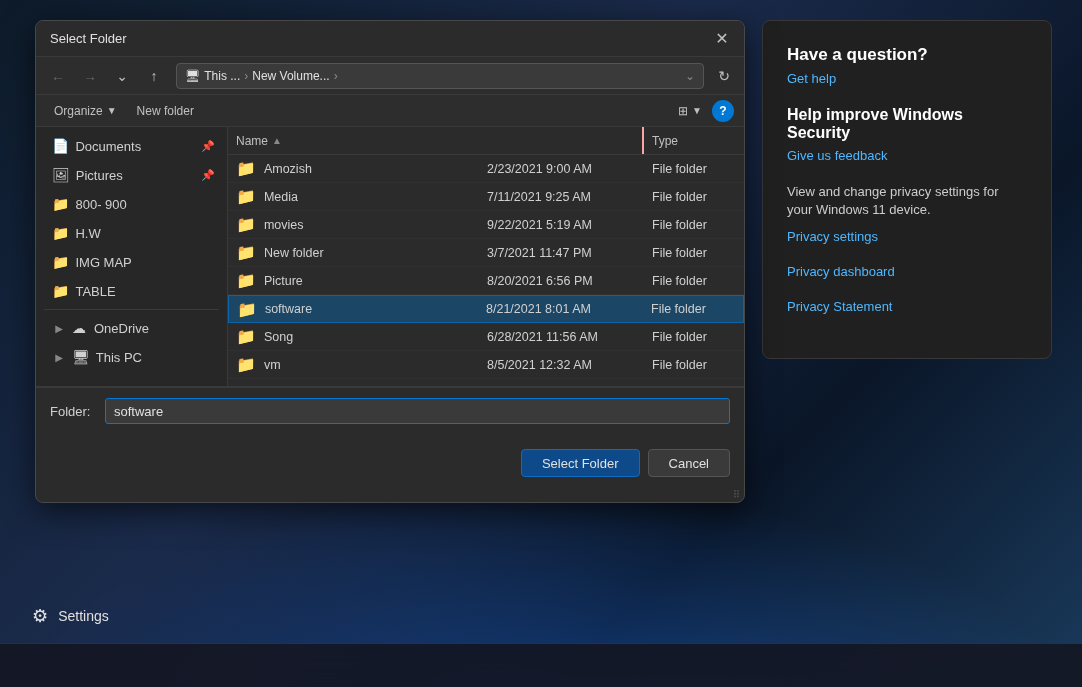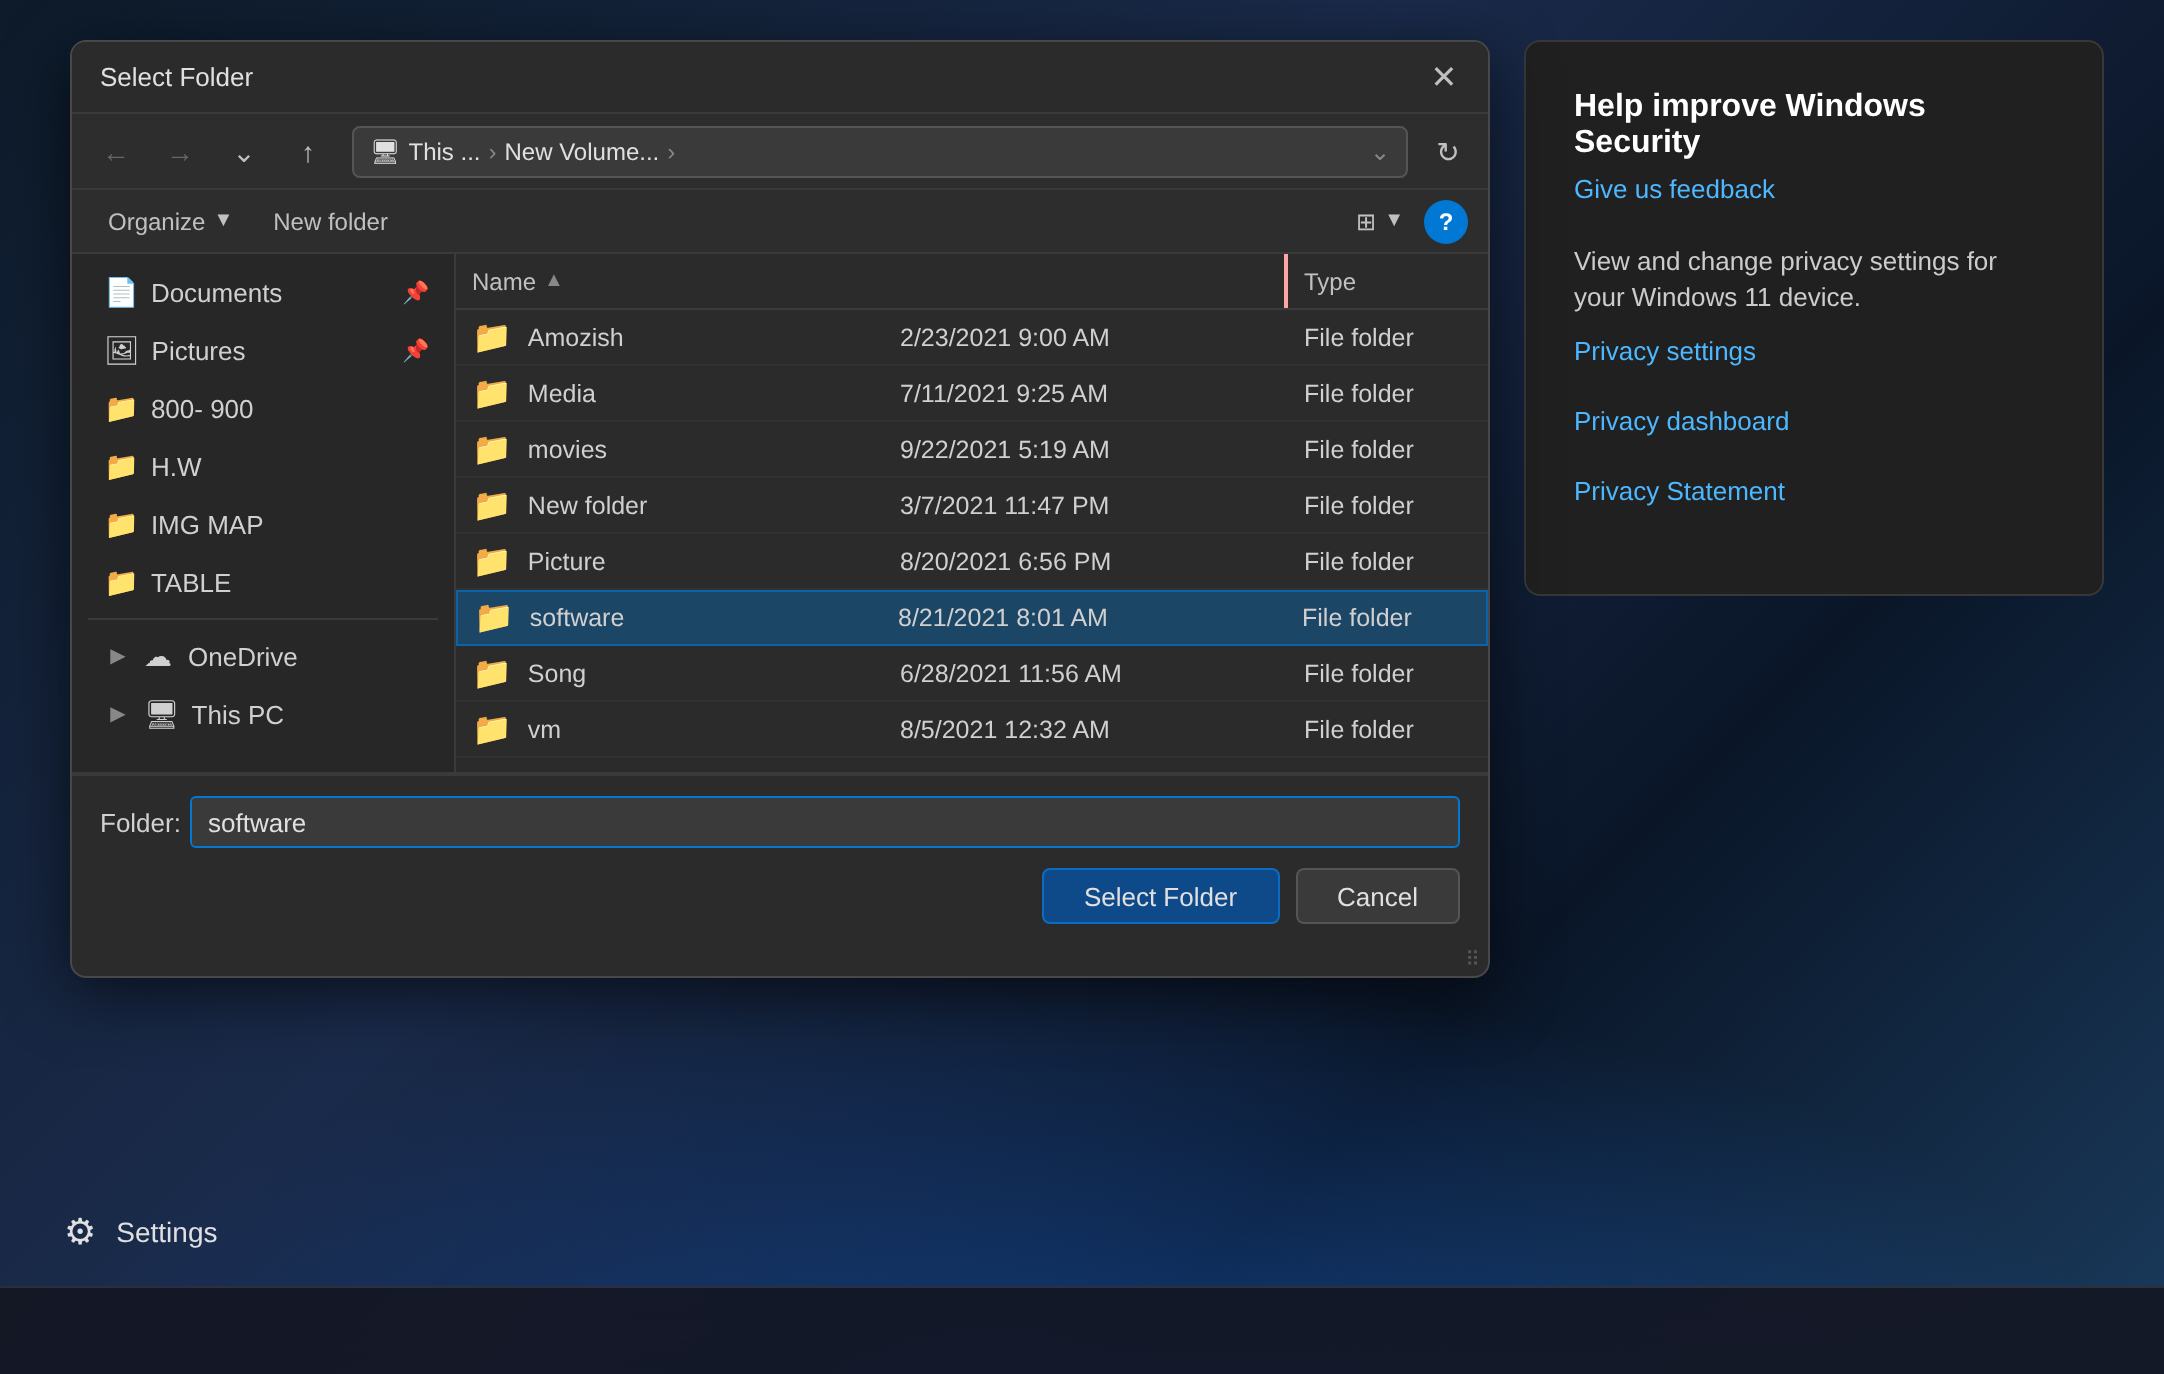--- a/index.html
+++ b/index.html
@@ -391,37 +391,38 @@
       height: 100%;
       font-size: 12.5px;
       color: #d0d0d0;
     }
     .file-cell-name {
       flex: 1;
       min-width: 180px;
       gap: 8px;
     }
     .file-cell-date { width: 165px; }
-    .file-cell-type { width: 100px; margin-left: 37px; }
+    .file-cell-type { width: 100px; }
     .folder-icon-yellow {
       font-size: 16px;
       color: #e6a817;
       min-width: 18px;
     }
 
     
     .bottom-section {
       background: #2b2b2b;
       padding: 10px 14px;
       border-top: 1px solid #3a3a3a;
     }
     .folder-row {
       display: flex;
       align-items: center;
-      margin-bottom: 10px;
+      gap: 10px;
+      margin-bottom: 25px;
     }
     .folder-label {
       font-size: 13px;
       color: #d0d0d0;
       min-width: 45px;
     }
     .folder-input {
       flex: 1;
       height: 26px;
       background: #3a3a3a;
@@ -465,20 +466,24 @@
 <body>
 
 <div class="desktop-bg"></div>
 
 <div class="settings-item">
   <span class="gear-unicode">⚙</span>
   <span>Settings</span>
 </div>
 
 <div class="security-panel">
+  <div class="divider-section">
+    <h2>Have a question?</h2>
+    <a class="link">Get help</a>
+  </div>
   <div class="divider-section">
     <h3>Help improve Windows Security</h3>
     <a class="link">Give us feedback</a>
   </div>
   <div class="divider-section">
     <p>View and change privacy settings for your Windows 11 device.</p>
     <a class="link">Privacy settings</a>
     <a class="link">Privacy dashboard</a>
     <a class="link">Privacy Statement</a>
   </div>

